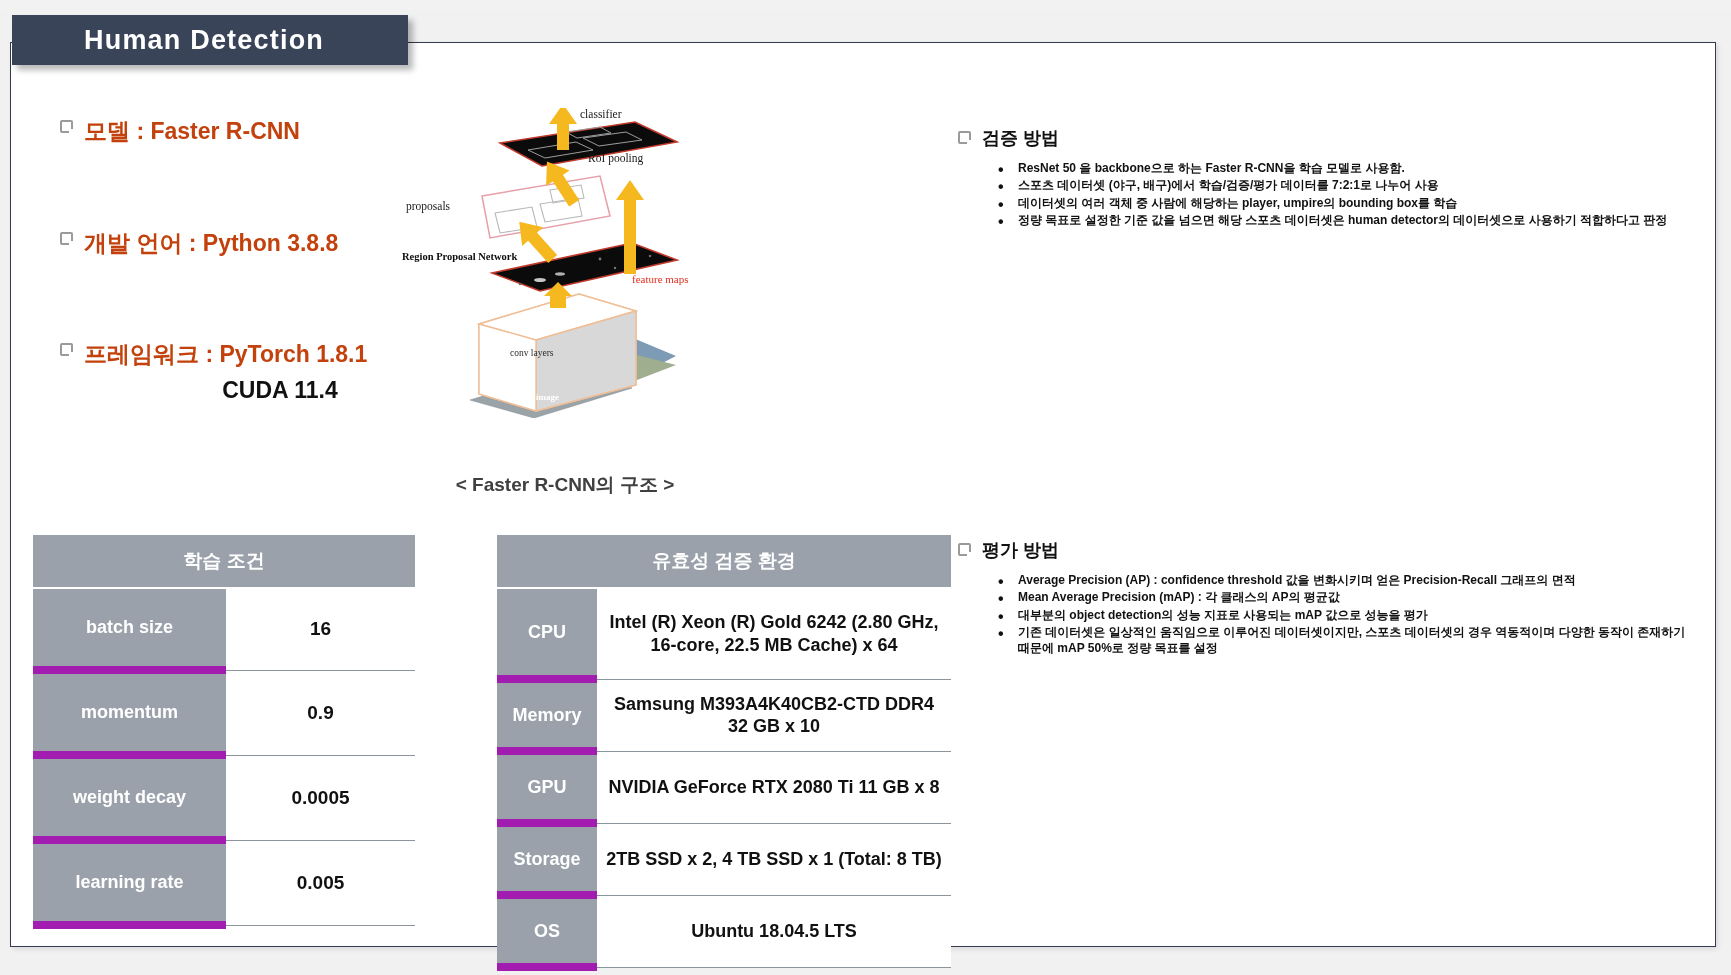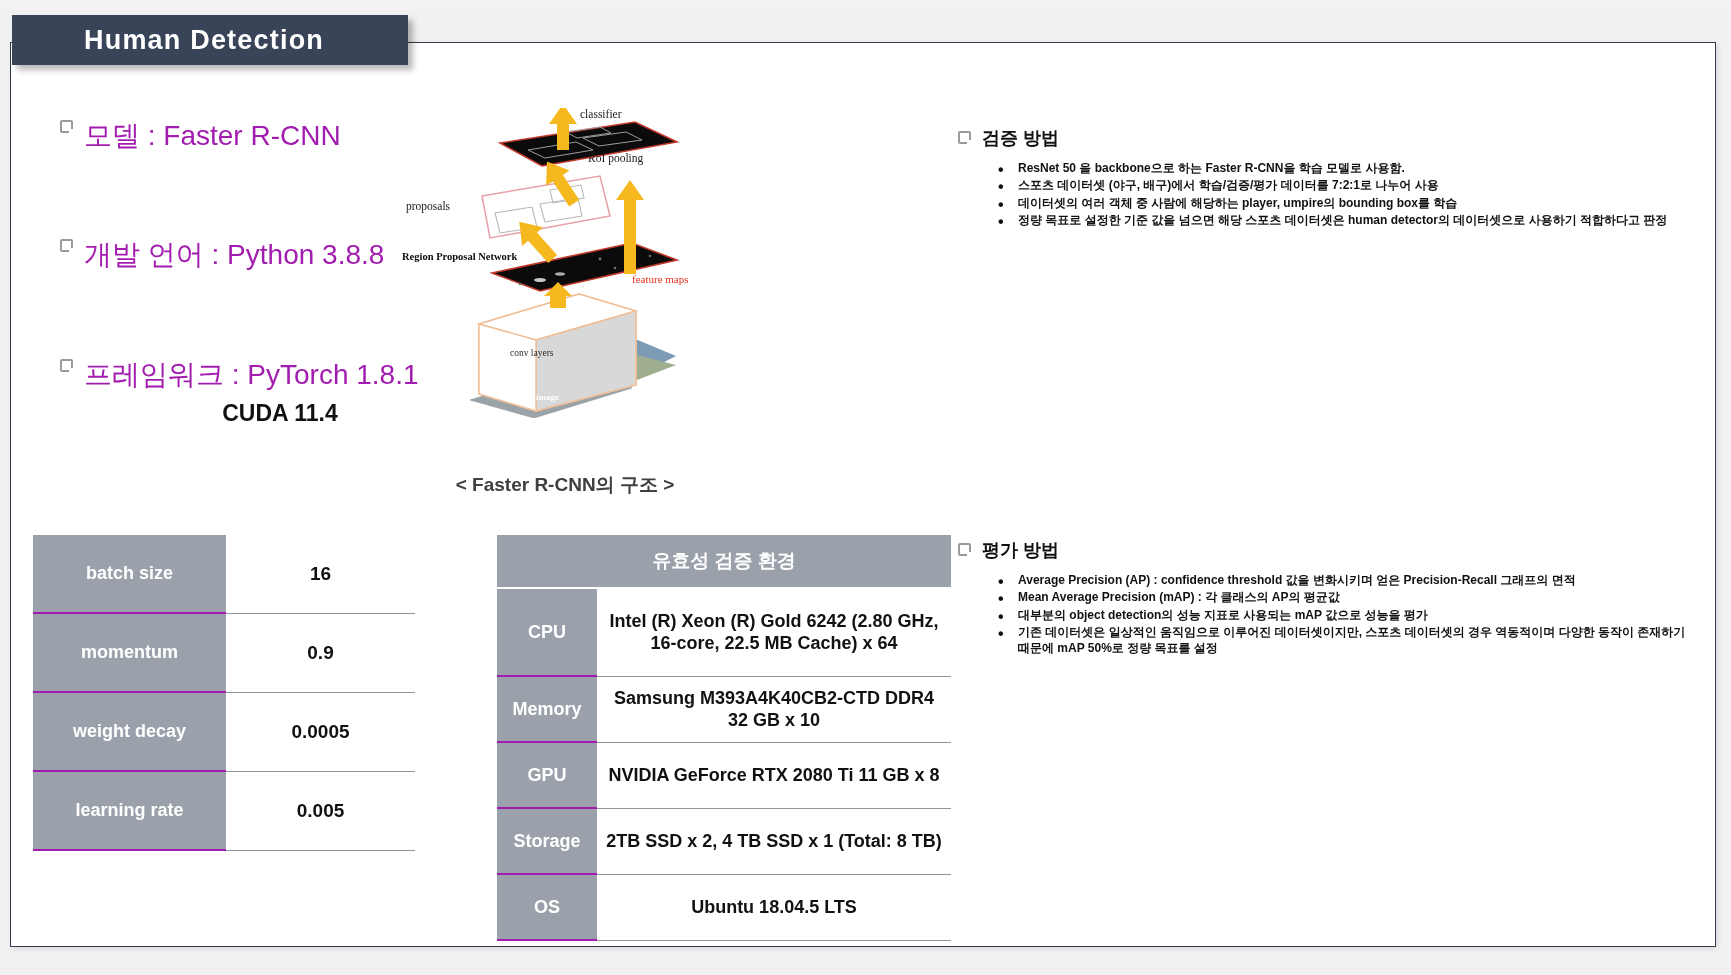--- a/index.html
+++ b/index.html
@@ -94,23 +94,23 @@
     top: 104px;
     width: 400px;
   }
   .spec-item {
     display: flex;
     align-items: flex-start;
     margin-bottom: 76px;
   }
   .spec-item .nsq { margin-top: 6px; }
   .spec-text {
-    font-size: 28px;
-    font-weight: normal;
-    color: #a21caf;
+    font-size: 23px;
+    font-weight: bold;
+    color: #c2410c;
     line-height: 1.55;
     white-space: pre-line;
   }
   .spec-sub {
     font-size: 23px;
     font-weight: bold;
     color: #111111;
     text-align: center;
     padding-left: 40px;
     line-height: 1.5;
@@ -190,21 +190,21 @@
     font-weight: bold;
     text-align: center;
     height: 52px;
     border-bottom: 2px solid #ffffff;
   }
   .lbl-cell {
     background: #9aa1aa;
     color: #ffffff;
     font-weight: bold;
     text-align: center;
-    border-bottom: 2px solid #a21caf;
+    border-bottom: 8px solid #a21caf;
   }
   .val-cell {
     background: #ffffff;
     color: #111111;
     font-weight: bold;
     text-align: center;
     border-bottom: 1.6px solid #8d949d;
   }
 
   
@@ -364,20 +364,23 @@
     </ul>
   </div>
 
   <table class="spec-table" id="table-training">
     <colgroup>
         <col style="width:193px">
         <col style="width:189px">
       </colgroup>
     <tbody>
       <tr>
+        <td class="tbl-title" colspan="2">학습 조건</td>
+      </tr>
+      <tr>
         <td class="lbl-cell">batch size</td>
         <td class="val-cell">16</td>
       </tr>
       <tr>
         <td class="lbl-cell">momentum</td>
         <td class="val-cell">0.9</td>
       </tr>
       <tr>
         <td class="lbl-cell">weight decay</td>
         <td class="val-cell">0.0005</td>

